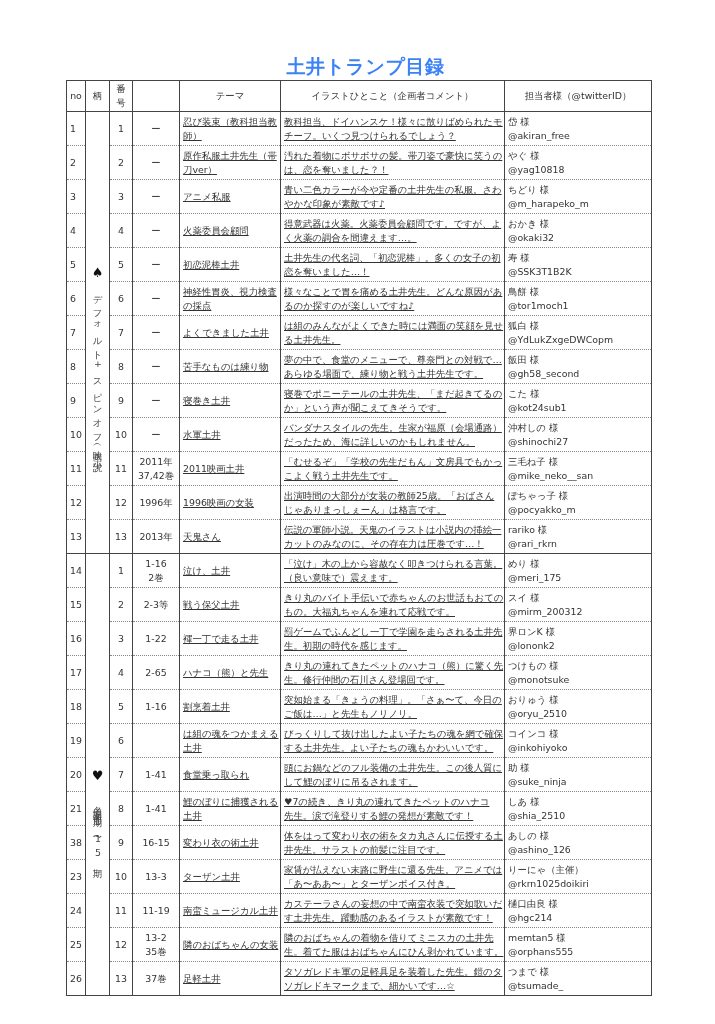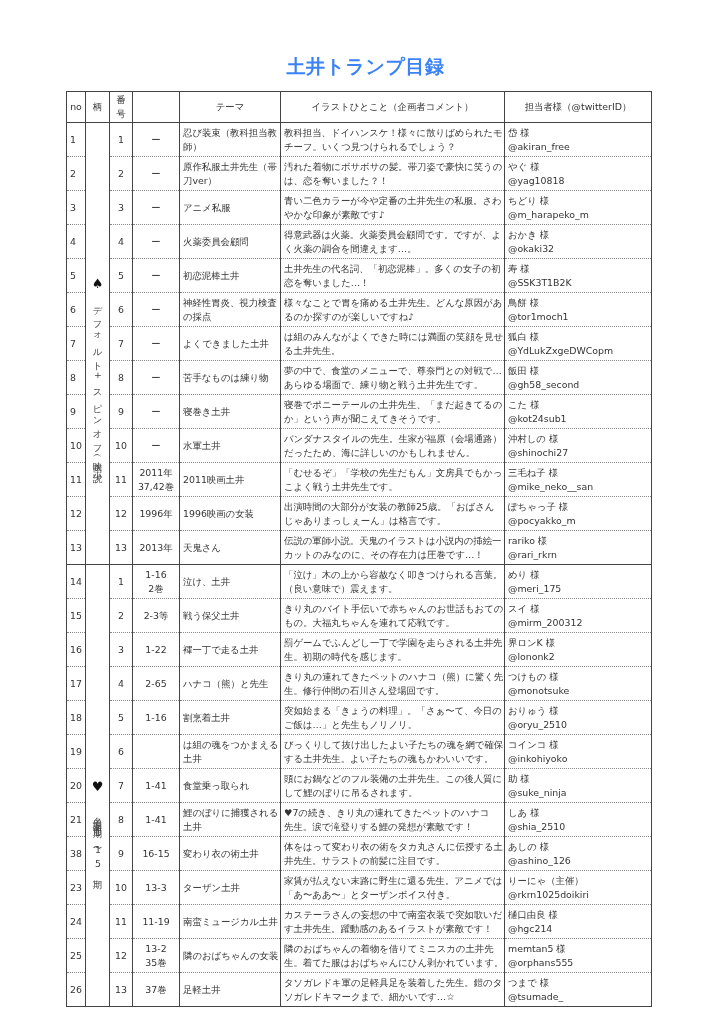--- a/index.html
+++ b/index.html
@@ -1,27 +1,27 @@
 <!DOCTYPE html>
 <html><head>
 <meta charset="utf-8">
 <style>
   html, body { margin: 0; padding: 0; background: #ffffff; }
   body { width: 715px; height: 1024px; position: relative; font-family: "DejaVu Sans", sans-serif; color: #333; }
   .title { position: absolute; top: 54px; left: 8px; width: 715px; text-align: center; font-family: "DejaVu Sans", sans-serif; font-weight: bold; font-size: 19px; color: #3b82f6; letter-spacing: 0.5px; }
-  table.catalog { position: absolute; top: 91px; left: 66px; width: 585px; border-collapse: collapse; table-layout: fixed; font-size: 9.4px; line-height: 14px; }
+  table.catalog { position: absolute; top: 80px; left: 66px; width: 585px; border-collapse: collapse; table-layout: fixed; font-size: 9.4px; line-height: 14px; }
   table.catalog td, table.catalog th { border-left: 1px solid #444; border-right: 1px solid #444; padding: 1px 3px; vertical-align: middle; color: #333; overflow: hidden; }
   table.catalog th { font-weight: normal; text-align: center; border-top: 1px solid #444; border-bottom: 1px solid #444; height: 14px; }
   table.catalog tr.row td { border-bottom: 1px dotted #888; height: 31px; }
   table.catalog tr.row.group-end td { border-bottom: 1px solid #444; }
   table.catalog tr.row.last td { border-bottom: 1.5px solid #444; }
   td.c-no { text-align: left; }
   td.c-num, td.c-vol { text-align: center; }
   td.c-suit { text-align: center; vertical-align: top; border-bottom: 1px solid #444 !important; padding: 0; }
-  td.c-text { padding-left: 2px; }
+  td.c-text { padding-left: 2px; text-decoration: underline; }
   td.c-staff { padding-left: 2px; }
   .suit-wrap { display: flex; flex-direction: column; align-items: center; }
   .suit-glyph { font-size: 13px; color: #111; line-height: 16px; }
   .suit-label { writing-mode: vertical-rl; text-orientation: upright; font-size: 9.4px; line-height: 12px; letter-spacing: 3px; color: #444; }
   .line { display: block; white-space: nowrap; }
 </style>
 </head>
 <body>
 
 <div class="title">土井トランプ目録</div>

